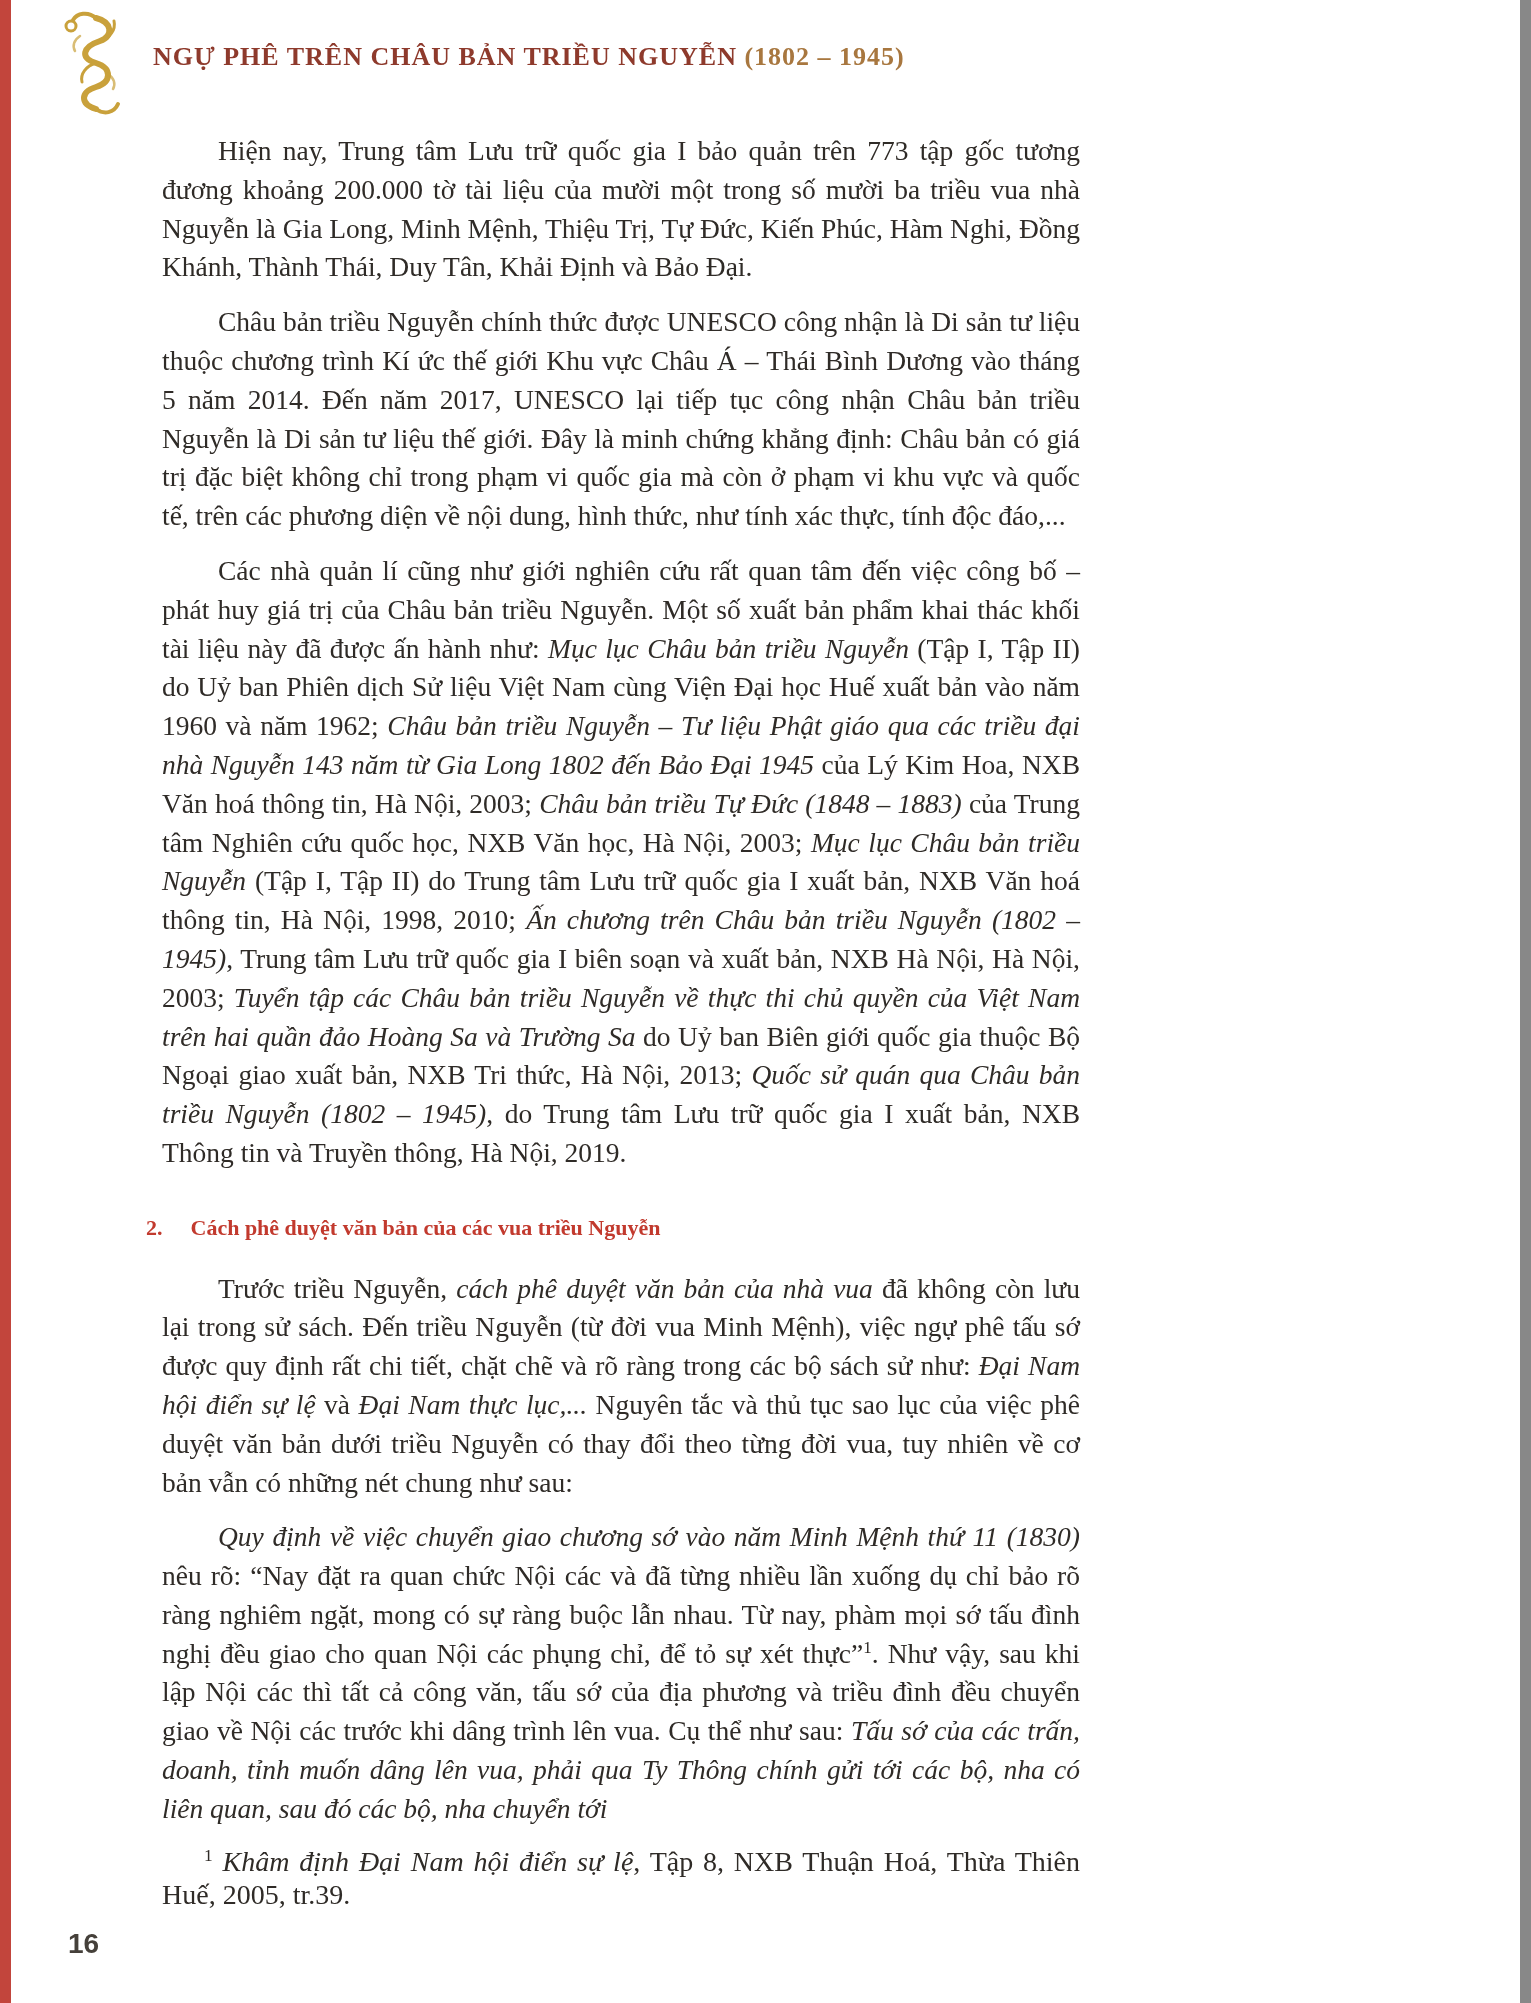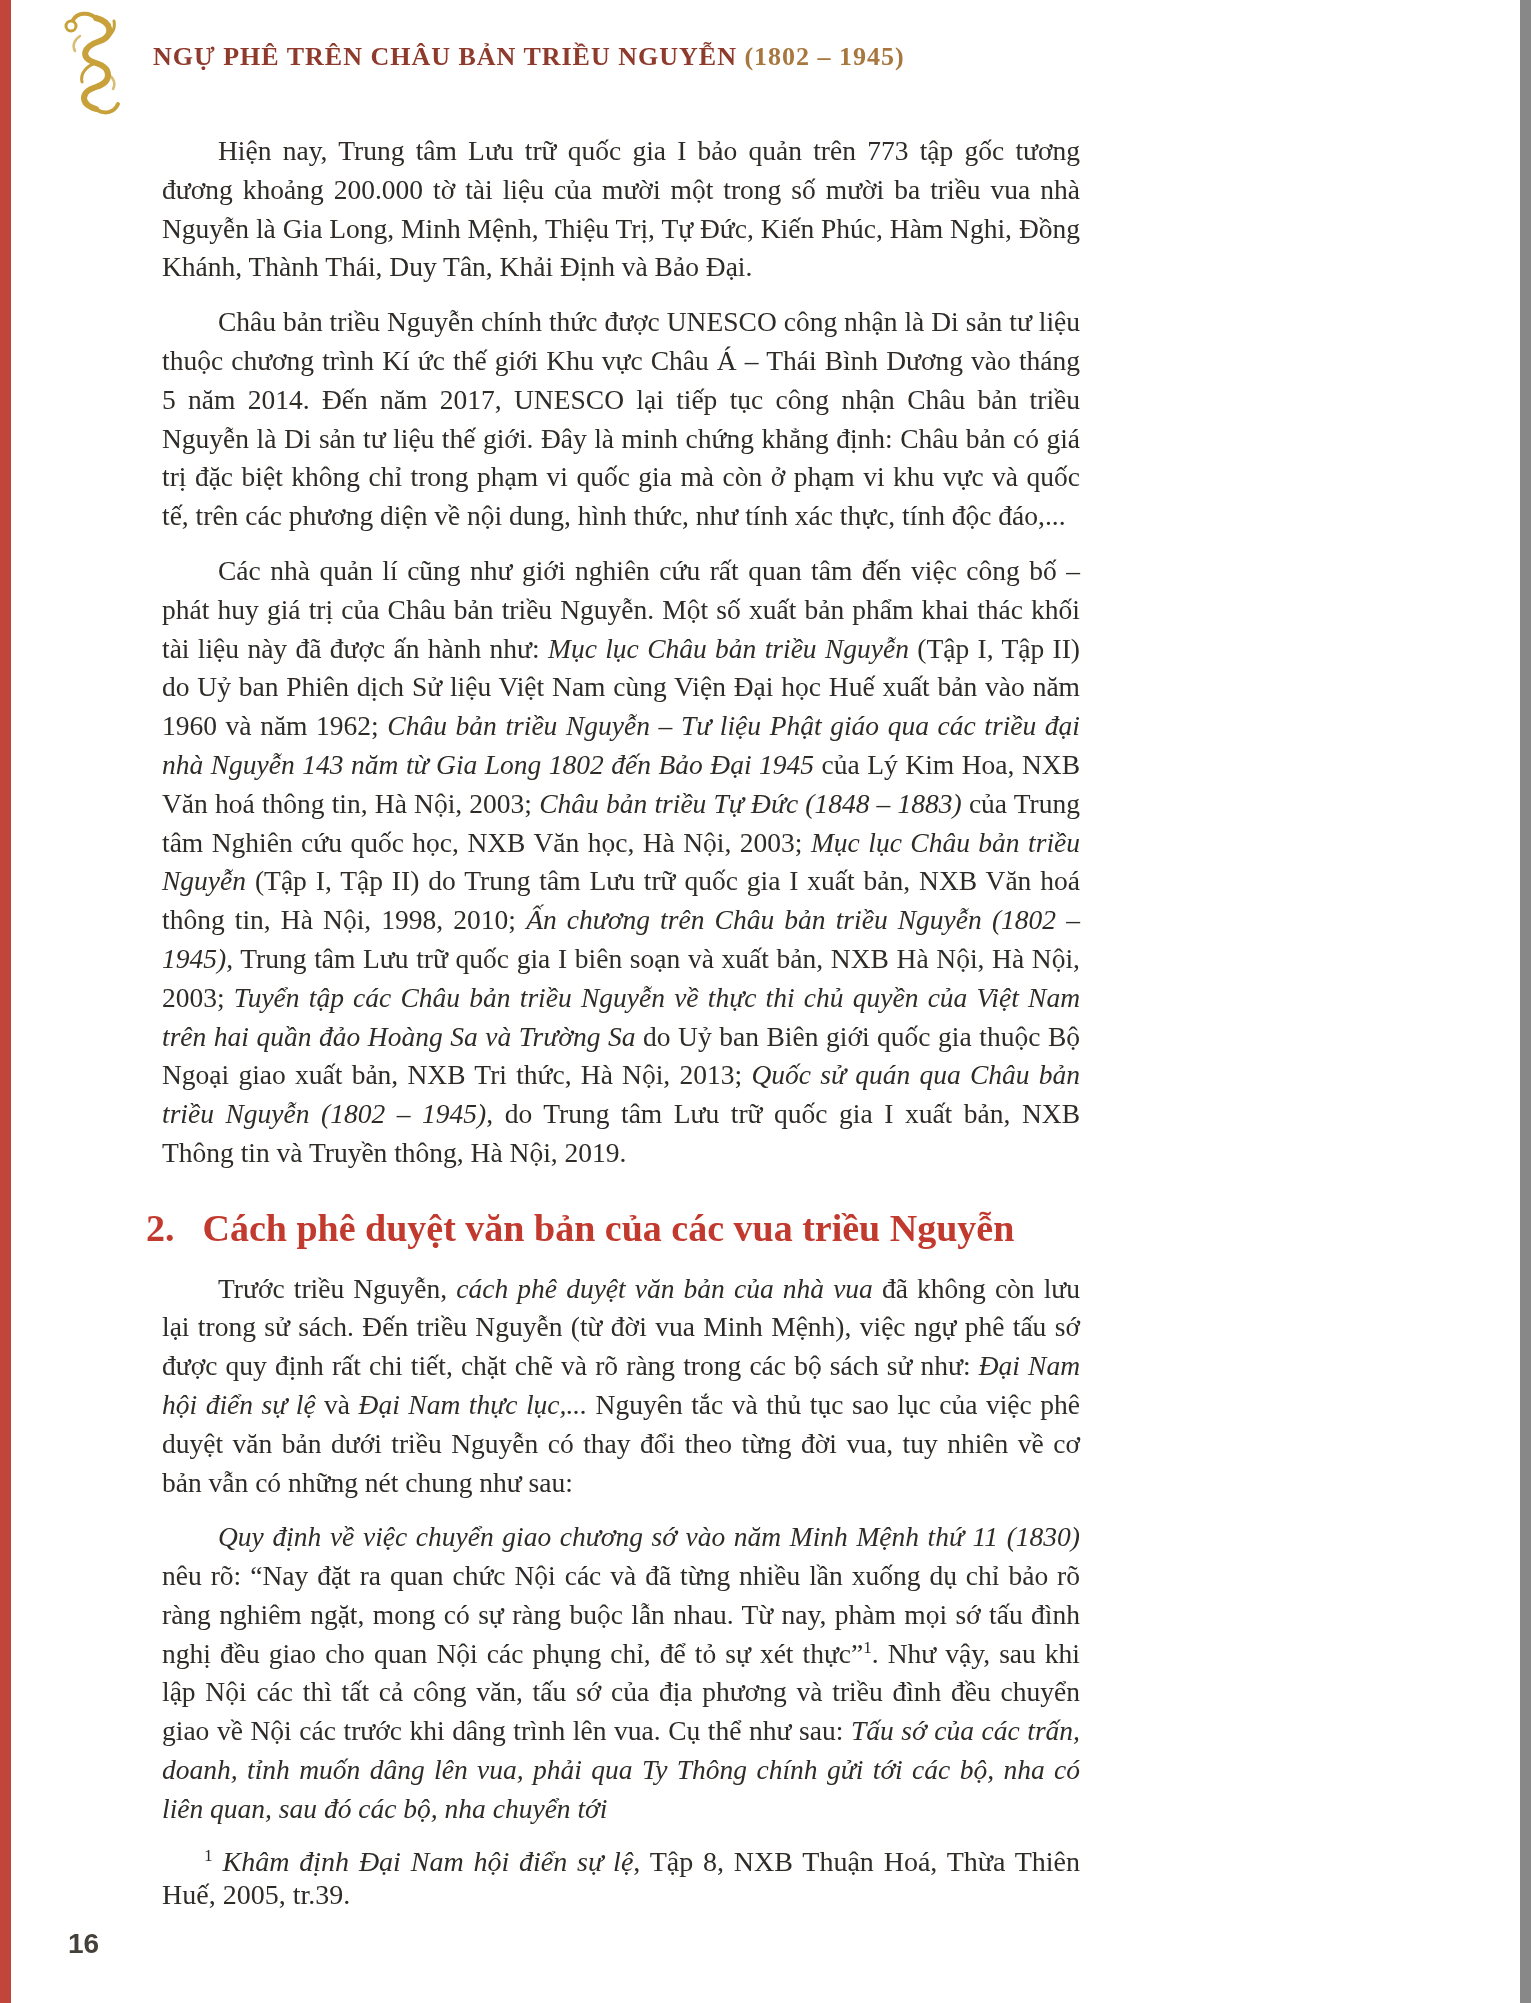--- a/index.html
+++ b/index.html
@@ -27,21 +27,21 @@
   .header .years{color:#a8773f;}
   .content{
     position:absolute;left:146px;top:116px;width:950px;
     font-size:27.5px;line-height:38.8px;
     text-align:justify;
   }
   .content p{margin:16px;}
   p.body{text-indent:56px;}
   .heading{
     margin:36px 0 22px 0;
-    color:#c23a2e;font-weight:bold;font-size:38px;
+    color:#c23a2e;font-weight:bold;font-size:22px;
     text-align:left;
   }
   .heading .num{margin-right:28px;}
   .fi{font-style:italic;}
   sup{font-size:0.62em;line-height:0;}
   p.footnote{
     margin-top:16px;
     font-size:28px;line-height:33px;text-indent:42px;
   }
   .page-number{

